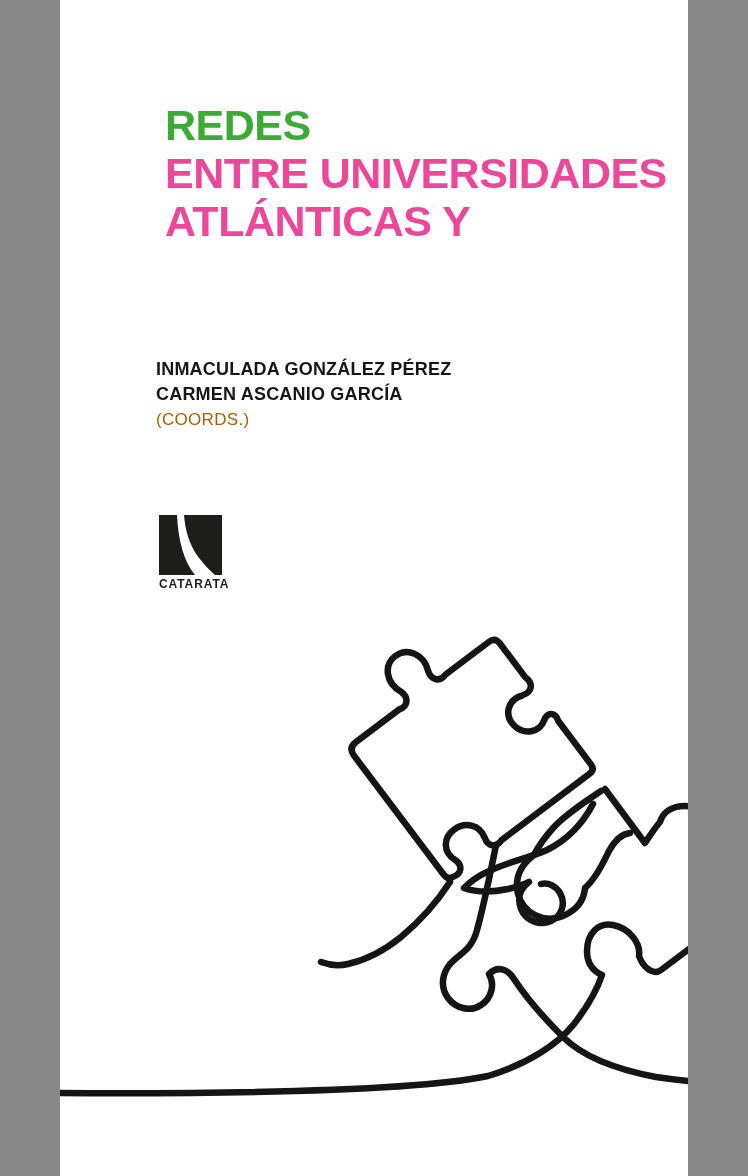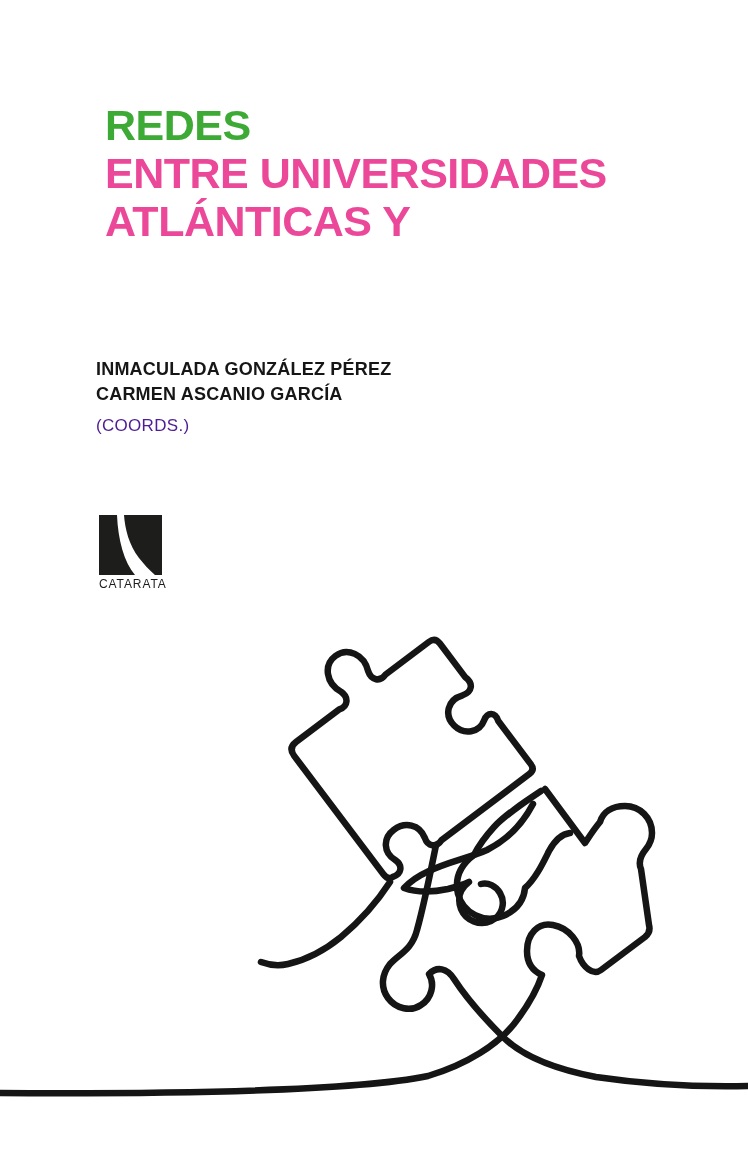--- a/index.html
+++ b/index.html
@@ -1,18 +1,18 @@
 <!DOCTYPE html>
 <html><head>
 <meta charset="utf-8">
 <style>
   html,body{margin:0;padding:0;background:#888;}
   .cover{
     position:relative;
-    width:748px;height:1176px;
+    width:628px;height:1176px;
     background:#ffffff;
     overflow:hidden;
     font-family:"Liberation Sans","DejaVu Sans",sans-serif;
     margin:0 auto;
   }
   .title-block{
     position:absolute;left:105px;top:101px;width:600px;
   }
   .title-line{
     font-size:43px;font-weight:bold;line-height:48px;
@@ -23,28 +23,28 @@
   .title-black{color:#ec4899;}
   .authors-block{
     position:absolute;left:96px;top:357px;width:420px;
   }
   .author-line{
     font-size:18px;font-weight:bold;line-height:25px;
     color:#161616;letter-spacing:0.2px;white-space:nowrap;
   }
   .coords-line{
     font-size:17px;font-weight:normal;line-height:24px;
-    color:#4c1d95;letter-spacing:0.3px;margin-top:7px;
+    color:#a16207;letter-spacing:0.3px;margin-top:1px;
   }
   .logo-block{
     position:absolute;left:99px;top:515px;width:80px;
   }
   .logo-mark{display:block;width:63px;height:60px;}
   .logo-text{
-    font-size:12px;font-weight:normal;color:#1d1d1b;
+    font-size:12px;font-weight:bold;color:#1d1d1b;
     letter-spacing:0.9px;margin-top:2px;white-space:nowrap;
   }
   .artwork{
     position:absolute;left:0;top:0;width:748px;height:1176px;
     pointer-events:none;
   }
 </style>
 </head>
 <body>
 

